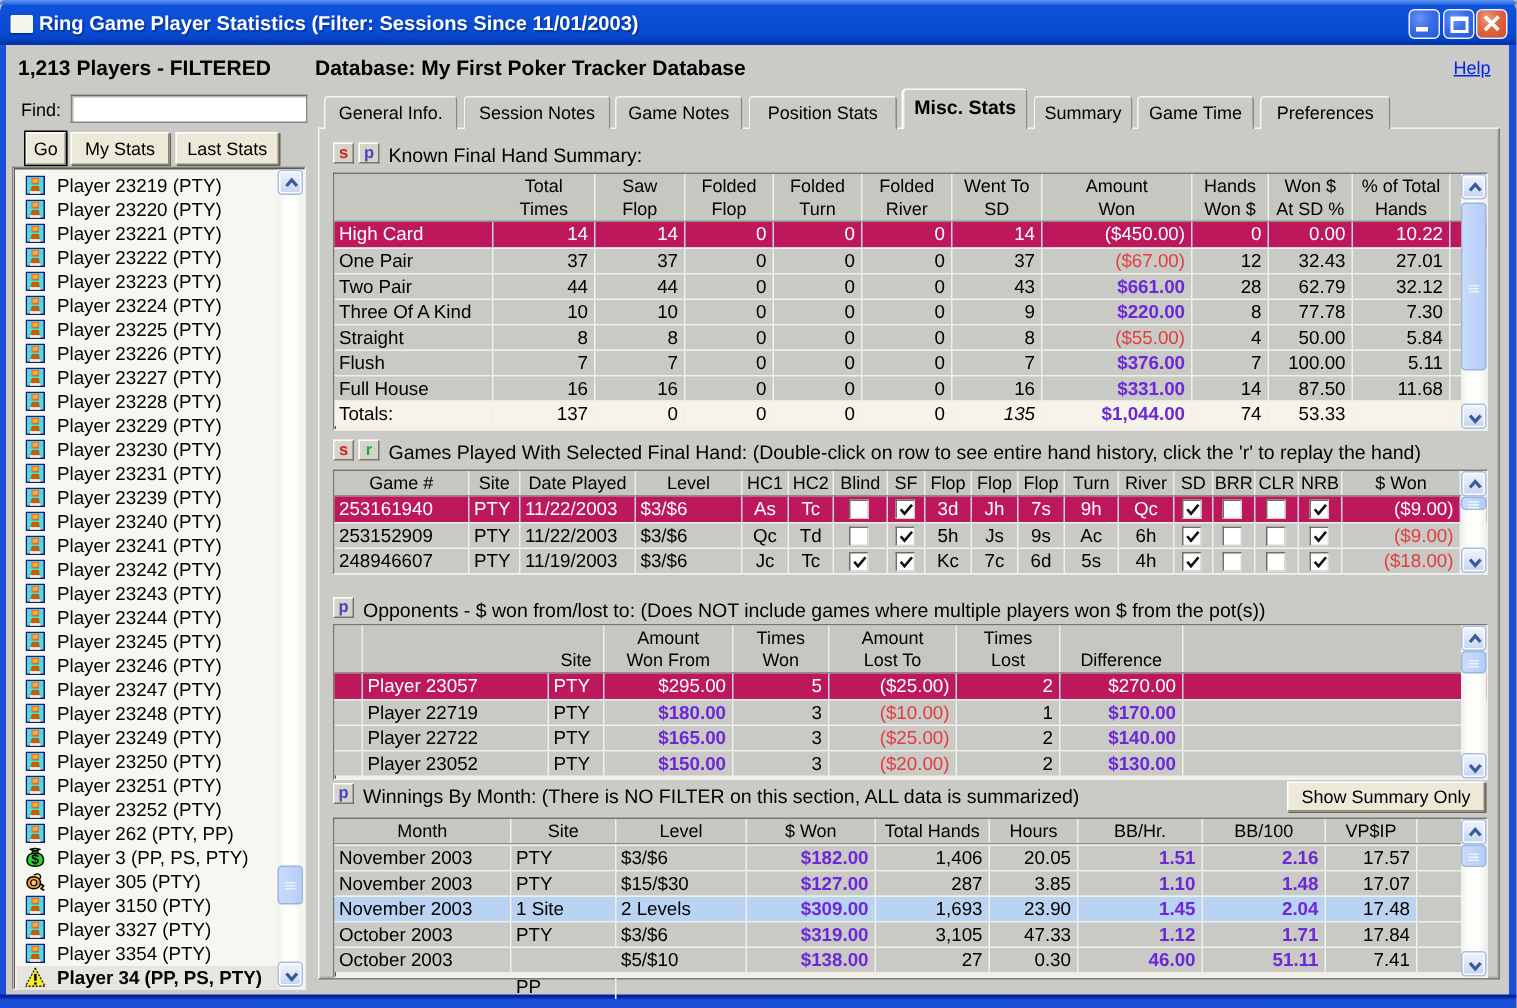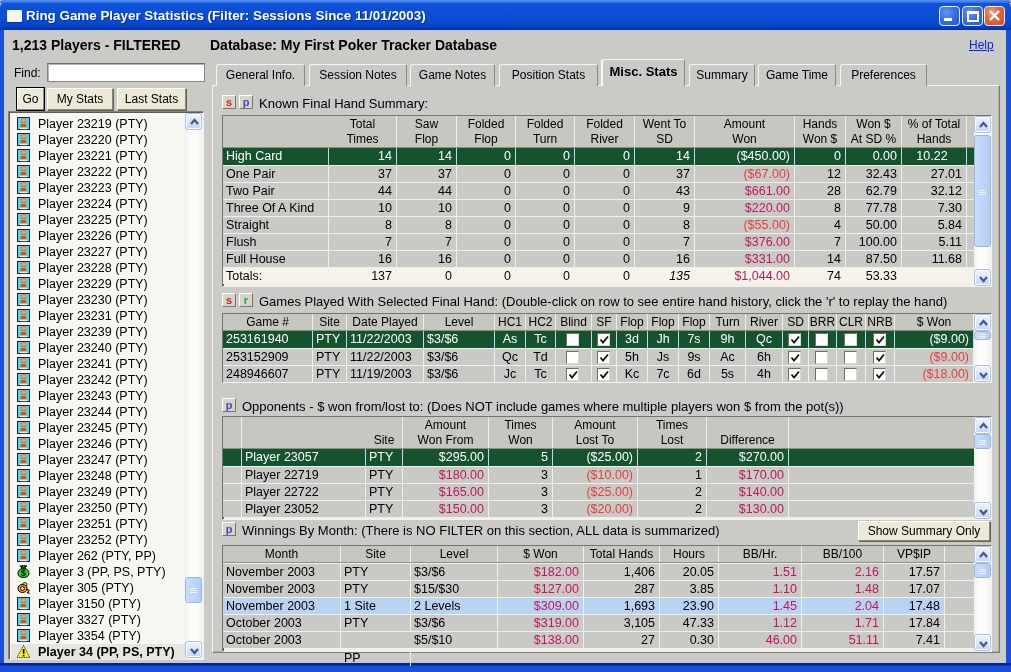--- a/index.html
+++ b/index.html
@@ -49,24 +49,24 @@
 .sbn{position:absolute;width:14px;height:14px;background:#d6d3c8;border:1px solid #fff;border-right-color:#77766c;border-bottom-color:#77766c;font-size:11px;font-weight:bold;text-align:center;line-height:12px;}
 .slabel{position:absolute;font-size:13px;color:#000;white-space:nowrap;}
 
 .tbl{position:absolute;border:1px solid #75756c;border-bottom-color:#f2f2ee;border-right-color:#f2f2ee;background:#f2f0e6;box-shadow:inset 1px 1px 0 #55554e;}
 .trow{position:relative;width:100%;background:#c9c9c5;}
 .cell{position:absolute;top:0;height:100%;font-size:12.5px;white-space:nowrap;overflow:hidden;}
 .thead .cell{text-align:center;font-size:12px;}
 .gridline{border-right:1px solid #f0f0ea;}
 .hdr{background:#c7c7c2;border-bottom:1px solid #8e8e86;}
 .rowsep{border-top:1px solid #f0f0ea;}
-.sel{background:#14532d;color:#fff;}
+.sel{background:#be185d;color:#fff;}
 .sel2{background:#b9d4f2;color:#000;}
 .cream{background:#f6f4e8;}
-.green{color:#be185d;}
+.green{color:#6d28d9;font-weight:bold;}
 .red{color:#e33e3e;}
 .selgrid .cell{border-right-color:#c7d4ee;}
 .fillgray{background:#c9c9c5;}
 .num{text-align:right;padding-right:4px;}
 .lft{text-align:left;padding-left:3px;}
 .ctr{text-align:center;}
 .cb{position:absolute;top:2px;width:13px;height:13px;background:#fff;border:1px solid #6e6e66;border-bottom-color:#d8d8d2;border-right-color:#d8d8d2;}
 .cb svg{position:absolute;left:0px;top:1px;}
 </style></head>
 <body>
@@ -479,21 +479,21 @@
         <div class="cell lft gridline " style="left:0px;width:106px;line-height:16px;">High Card</div>
         <div class="cell num gridline " style="left:106px;width:68px;line-height:16px;">14</div>
         <div class="cell num gridline " style="left:174px;width:60px;line-height:16px;">14</div>
         <div class="cell num gridline " style="left:234px;width:59px;line-height:16px;">0</div>
         <div class="cell num gridline " style="left:293px;width:59px;line-height:16px;">0</div>
         <div class="cell num gridline " style="left:352px;width:60px;line-height:16px;">0</div>
         <div class="cell num gridline " style="left:412px;width:60px;line-height:16px;">14</div>
         <div class="cell num gridline " style="left:472px;width:100px;line-height:16px;">($450.00)</div>
         <div class="cell num gridline " style="left:572px;width:51px;line-height:16px;">0</div>
         <div class="cell num gridline " style="left:623px;width:56px;line-height:16px;">0.00</div>
-        <div class="cell num gridline " style="left:679px;width:65px;line-height:16px;text-align:center;">10.22</div>
+        <div class="cell num gridline " style="left:679px;width:65px;line-height:16px;">10.22</div>
         <div class="cell lft " style="left:744px;width:7px;line-height:16px;"></div>
       </div>
       <div class="trow rowsep " style="height:17px;">
         <div class="cell lft gridline " style="left:0px;width:106px;line-height:16px;">One Pair</div>
         <div class="cell num gridline " style="left:106px;width:68px;line-height:16px;">37</div>
         <div class="cell num gridline " style="left:174px;width:60px;line-height:16px;">37</div>
         <div class="cell num gridline " style="left:234px;width:59px;line-height:16px;">0</div>
         <div class="cell num gridline " style="left:293px;width:59px;line-height:16px;">0</div>
         <div class="cell num gridline " style="left:352px;width:60px;line-height:16px;">0</div>
         <div class="cell num gridline " style="left:412px;width:60px;line-height:16px;">37</div>

